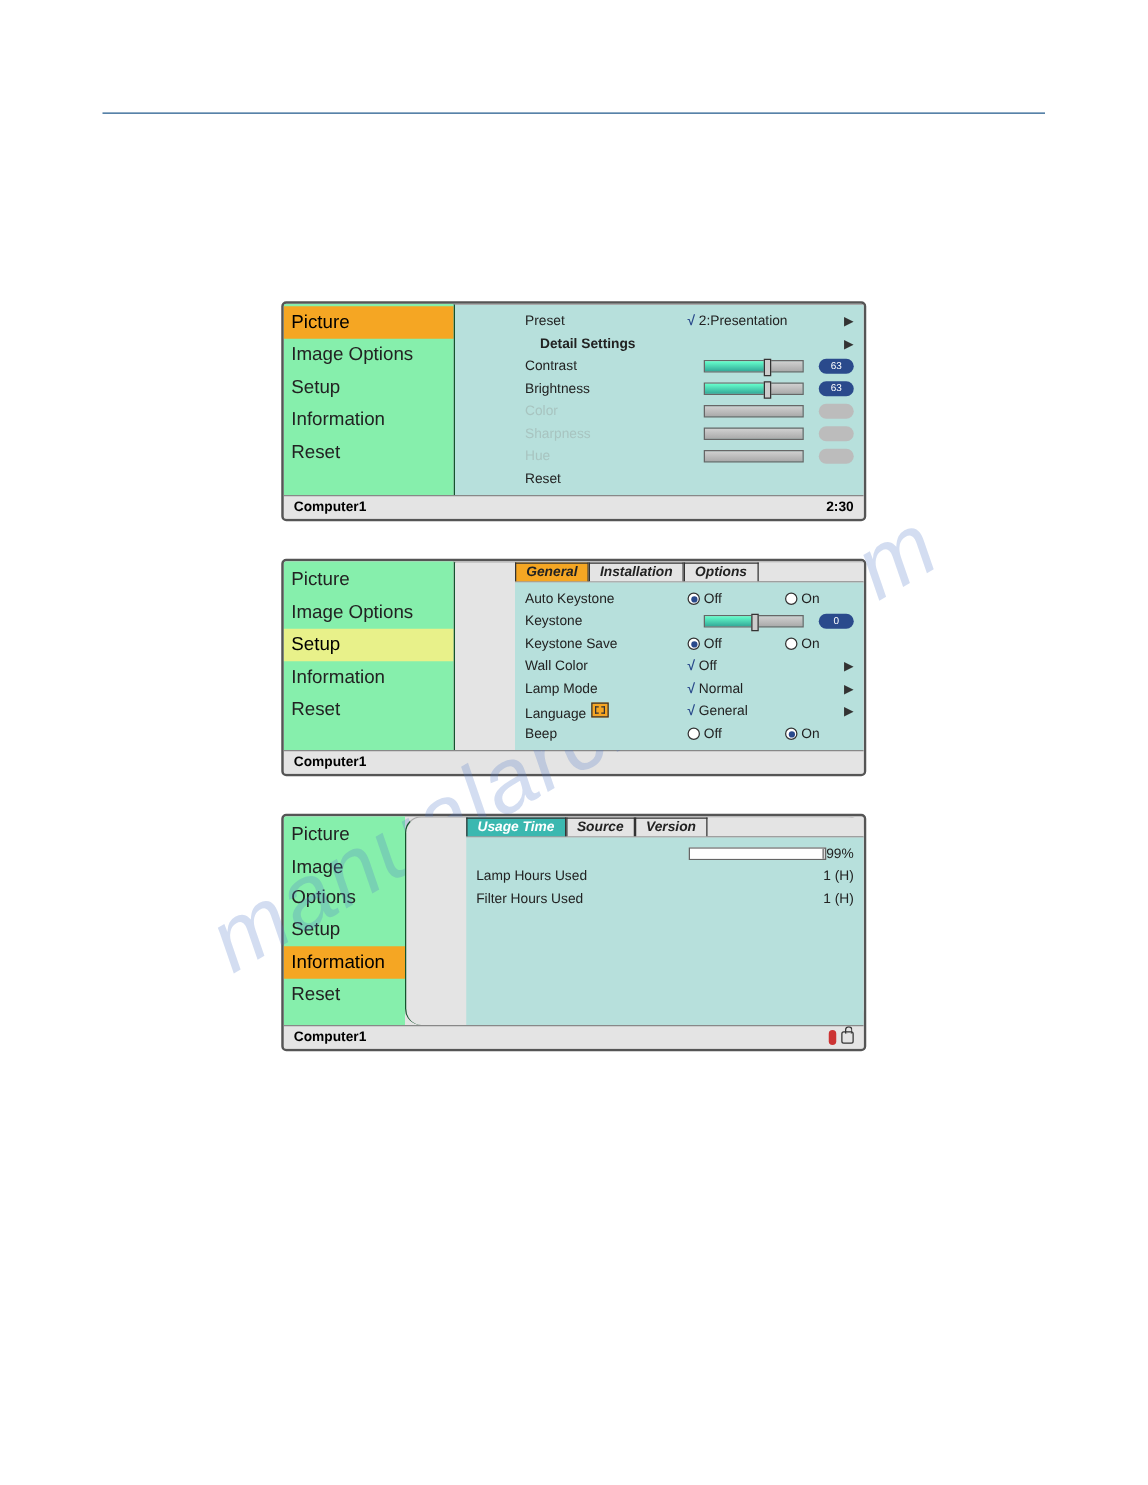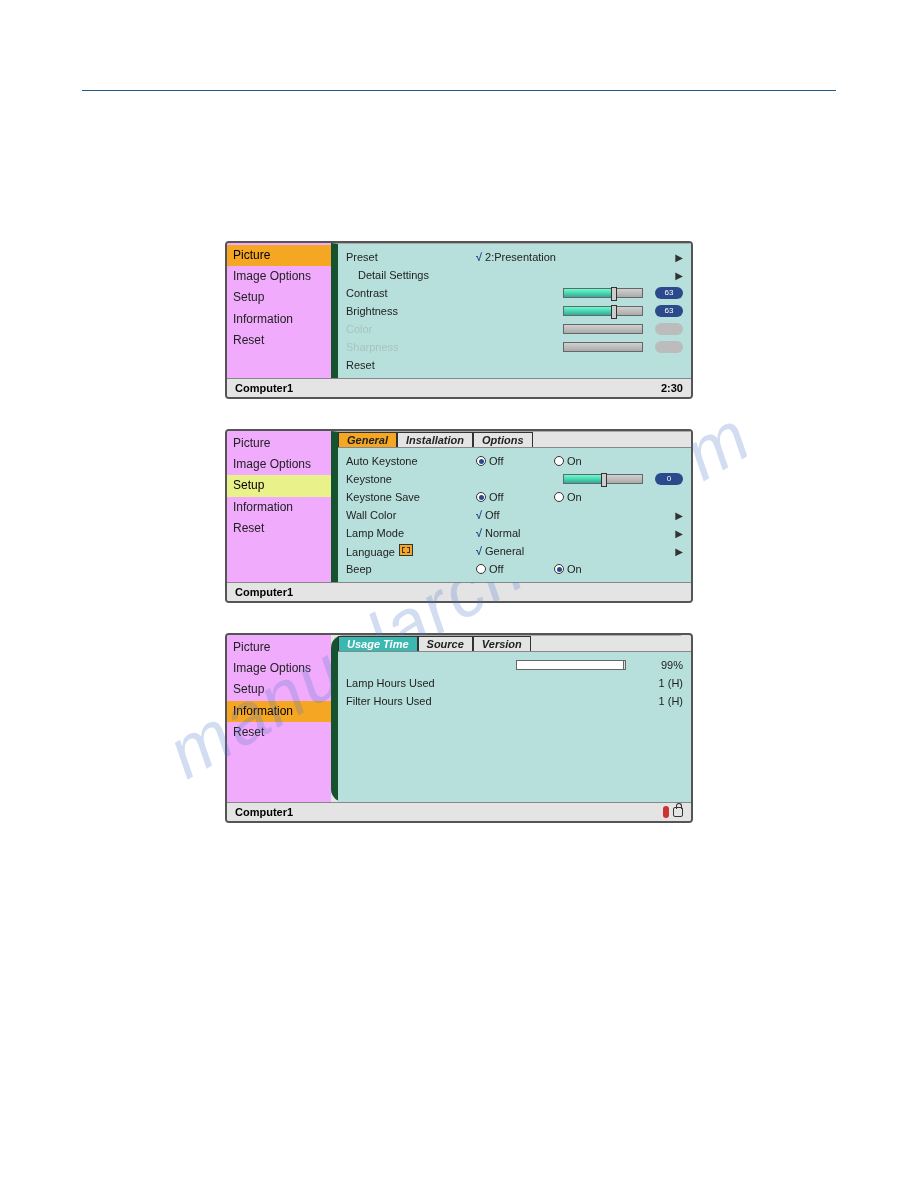--- a/index.html
+++ b/index.html
@@ -2,33 +2,33 @@
 <html><head>
 <meta charset="utf-8">
 <style>
   * { box-sizing: border-box; margin: 0; padding: 0; font-family: Arial, sans-serif; }
   body { background: #fff; width: 918px; min-height: 1188px; position: relative; }
   .page-header { border-bottom: 1px solid #205a8c; margin: 90px 82px 0 82px; }
   .panels-area { padding: 150px 225px 0 225px; }
   .panel { border: 1px solid #666; border-radius: 4px; background: #e4e4e4; margin-bottom: 30px; overflow: hidden; }
   .panel-outer { border: 2px solid #555; border-radius: 4px; }
   .panel-top { display: flex; }
-  .menu-col { width: 104px; background: #f0abfc; font-size: 12px; line-height: 1.6; padding: 2px 0; }
+  .menu-col { width: 136px; background: #86efac; font-size: 15px; line-height: 1.6; padding: 2px 0; }
   .menu-item { padding: 1px 6px; color: #222; cursor: default; }
   .menu-item.sel-orange { background: #f5a623; color: #000; }
   .menu-item.sel-yellow { background: #e8f18a; color: #000; }
-  .content-col { flex: 1; background: #b7e0dc; border-left: 7px solid #14532d; border-top: 1px solid #aaa; font-size: 11px; color: #222; position: relative; }
+  .content-col { flex: 1; background: #b7e0dc; border-left: 1px solid #14532d; border-top: 1px solid #aaa; font-size: 11px; color: #222; position: relative; padding-left: 48px; }
   .tab-row { display: flex; gap: 0; background: #e4e4e4; border-bottom: 1px solid #888; }
   .tab { border: 1px solid #333; border-bottom: none; background: #e4e4e4; padding: 1px 8px; font-size: 11px; font-style: italic; font-weight: bold; }
   .tab.active-orange { background: #f5a623; }
   .tab.active-teal { background: #3bb8b0; color: #fff; font-style: italic; }
   .content-body { padding: 4px 8px; }
   .row { display: flex; align-items: center; height: 18px; }
   .row .lbl { width: 130px; }
-  .row .lbl.indent { padding-left: 12px; }
+  .row .lbl.indent { padding-left: 12px; font-weight: bold; }
   .row .val { width: 110px; }
   .row .slider { width: 80px; height: 10px; background: linear-gradient(#d0d0d0,#aaa); border: 1px solid #666; position: relative; margin-right: 12px; }
   .row .slider .track { position: absolute; left: 0; top: 0; bottom: 0; background: linear-gradient(#6fc,#3a9); }
   .row .slider .thumb { position: absolute; top: -2px; width: 6px; height: 14px; background: #ccc; border: 1px solid #333; }
   .pill { width: 28px; height: 12px; background: #2a4a8c; color: #fff; border-radius: 6px; font-size: 8px; text-align: center; line-height: 12px; }
   .pill.grey { background: #bcbcbc; }
   .arrow-r { color: #333; font-size: 10px; margin-left: auto; }
   .dim { color: #a8c4c0; }
   .radio { display: inline-flex; align-items: center; gap: 3px; width: 48px; }
   .radio-dot { width: 10px; height: 10px; border-radius: 50%; border: 1px solid #333; background: #fff; display: inline-flex; justify-content: center; align-items: center; }
@@ -97,20 +97,26 @@
             <span style="flex:1"></span>
             <span class="slider"></span>
             <span class="pill grey"></span>
           </div>
           <div class="row dim">
             <span class="lbl">Sharpness</span>
             <span style="flex:1"></span>
             <span class="slider"></span>
             <span class="pill grey"></span>
           </div>
+          <div class="row dim">
+            <span class="lbl">Hue</span>
+            <span style="flex:1"></span>
+            <span class="slider"></span>
+            <span class="pill grey"></span>
+          </div>
           <div class="row">
             <span class="lbl">Reset</span>
           </div>
         </div>
       </div>
     </div>
     <div class="status-bar">
       <span>Computer1</span>
       <span>2:30</span>
     </div>

